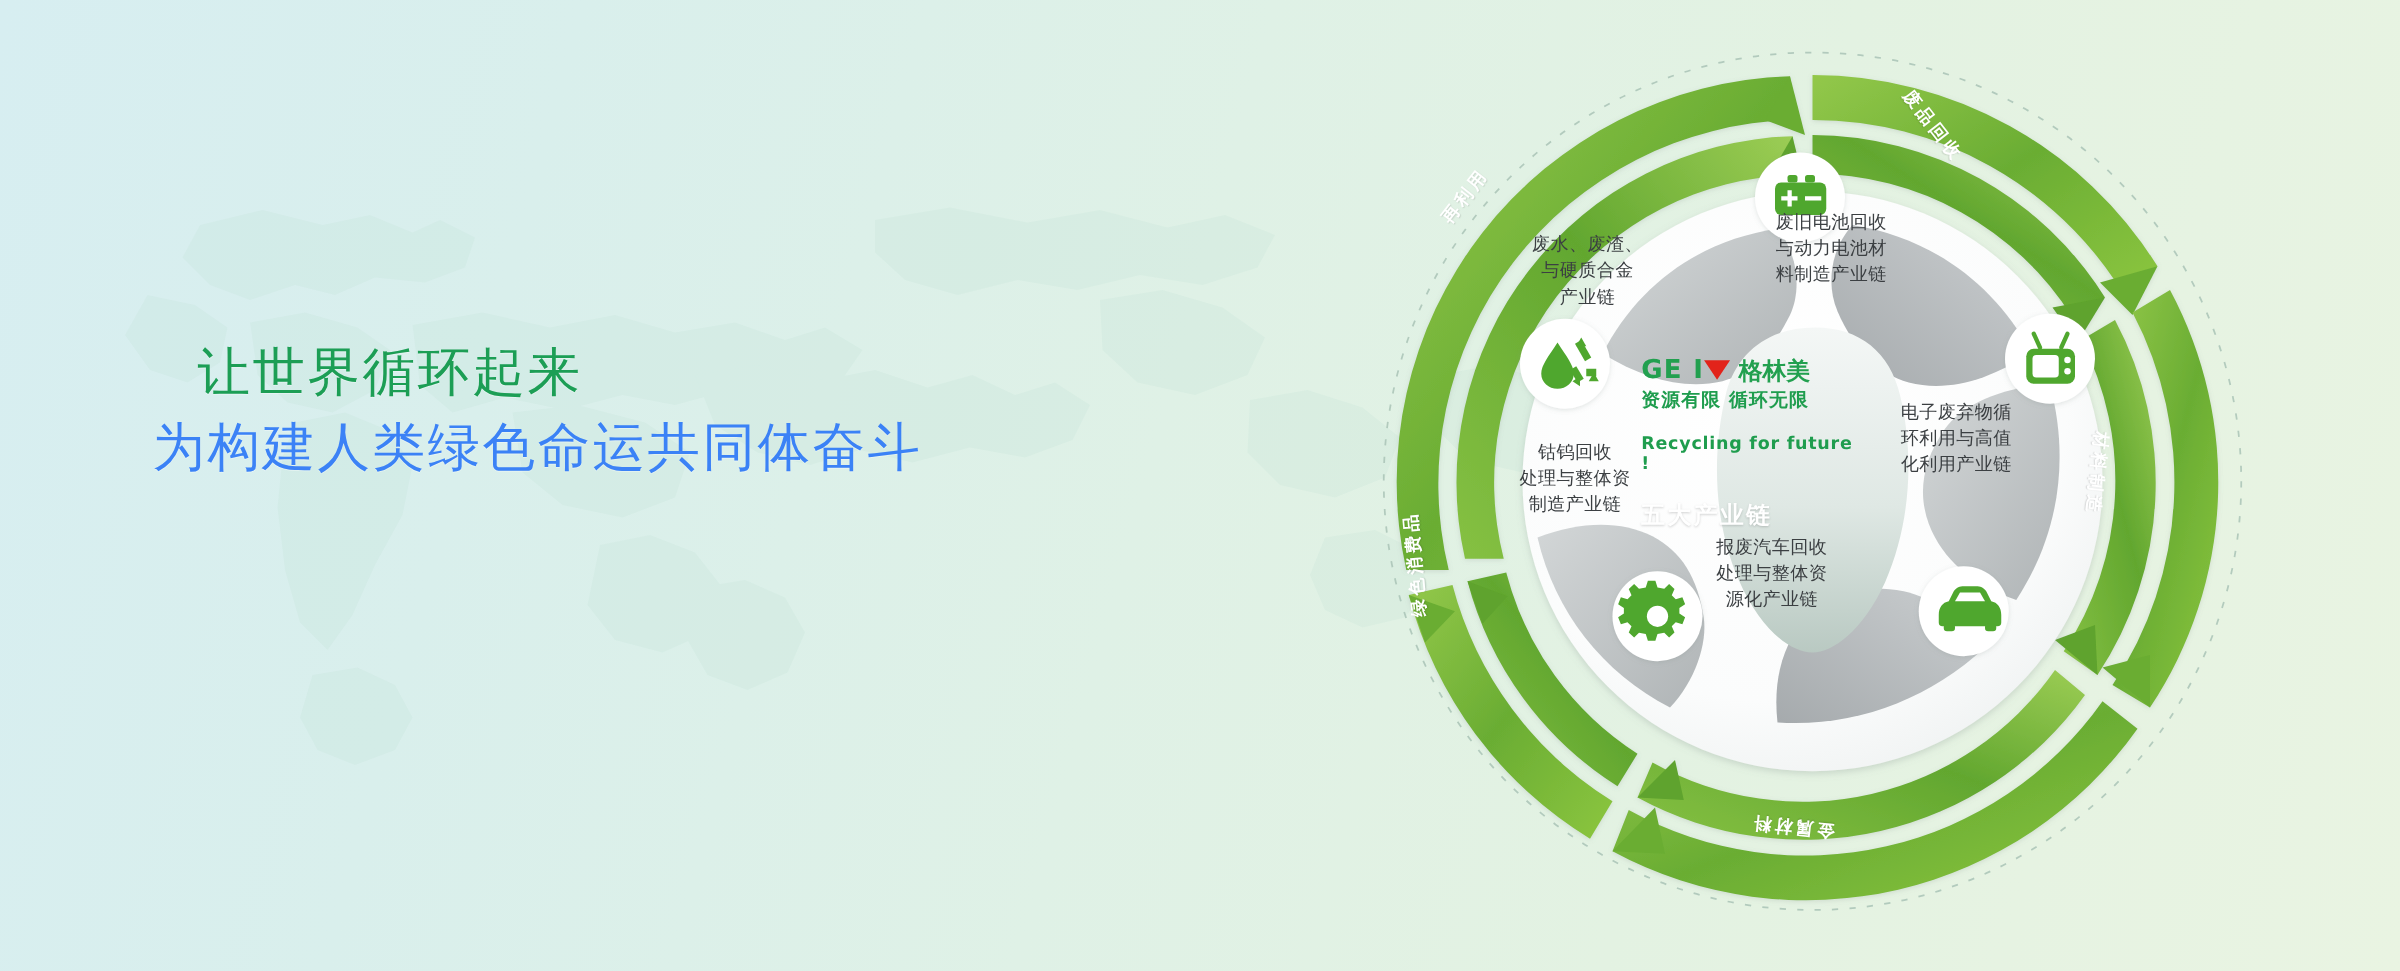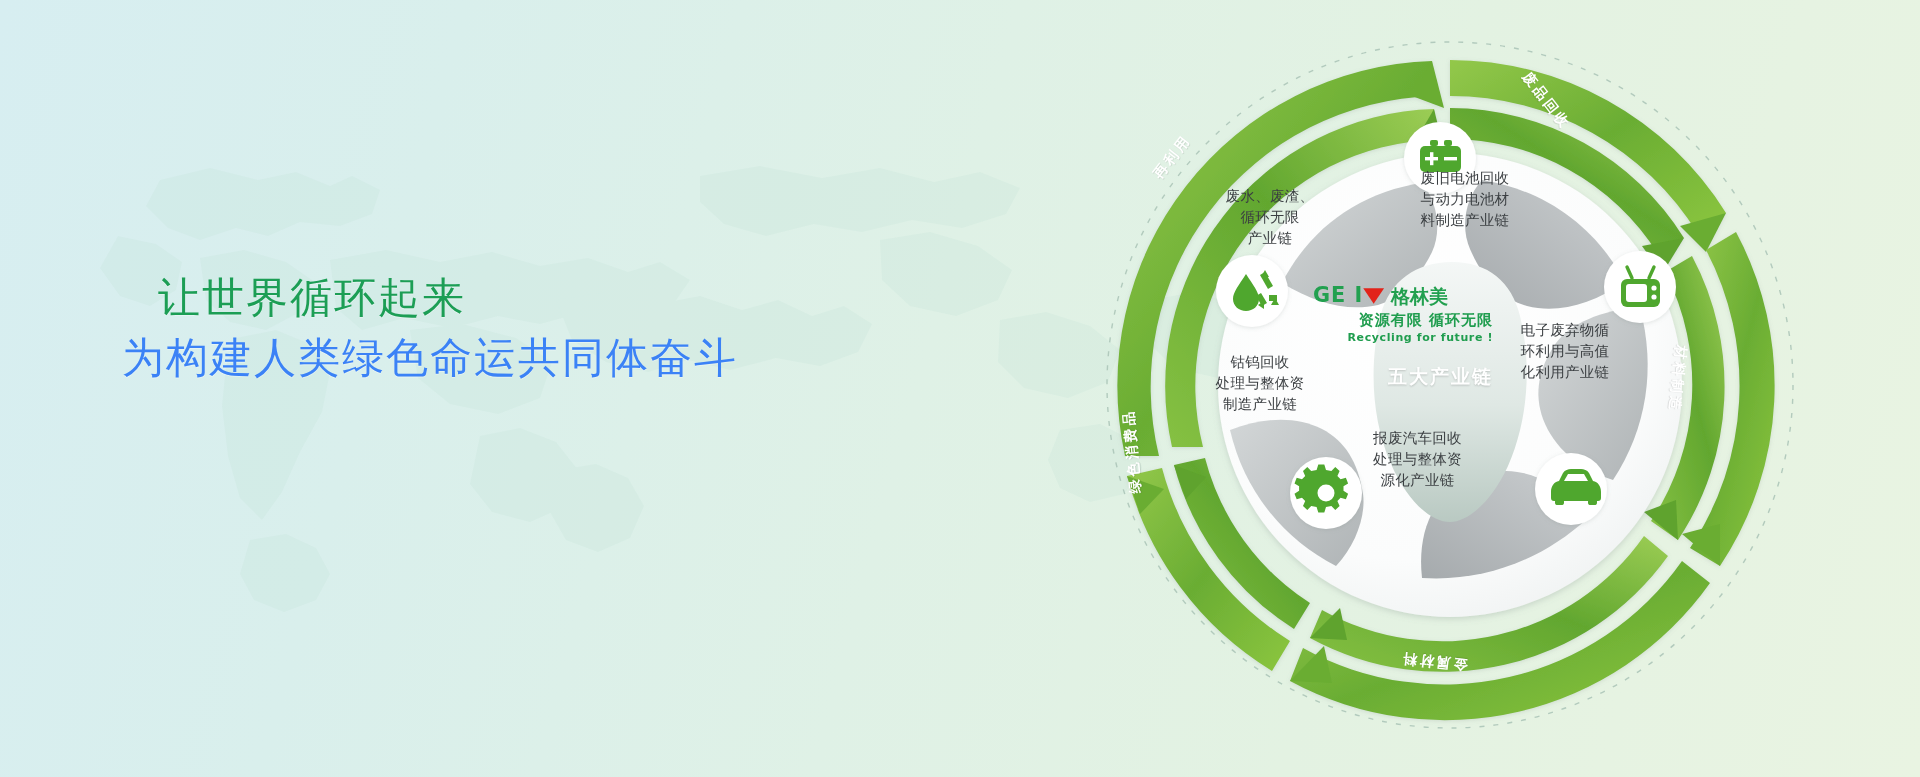--- a/index.html
+++ b/index.html
@@ -33,30 +33,30 @@
     text-align:center; font-family:"DejaVu Sans","Liberation Sans",sans-serif;
     font-weight:400; letter-spacing:.3px; white-space:pre-line;
   }
   #lbl-battery { left:1385px; top:168px; width:160px; }
   #lbl-water   { left:1195px; top:186px; width:150px; }
   #lbl-ewaste  { left:1485px; top:320px; width:160px; }
   #lbl-cobalt  { left:1185px; top:352px; width:150px; }
   #lbl-car     { left:1335px; top:428px; width:165px; }
 
   .center-block{
-    position:absolute; left:1313px; top:283px; width:180px; text-align:right;
+    position:absolute; left:1313px; top:283px; width:180px; text-align:left;
   }
   .gem-wordmark{ display:block; height:26px; margin:0 auto 2px; }
   .gem-tag{
     display:block; font-size:15px; color:#1f9d4e; font-weight:700;
     letter-spacing:1px; font-family:"DejaVu Sans","Liberation Sans",sans-serif;
   }
   .gem-en{
-    display:block; font-size:11px; color:#1f9d4e; font-weight:700;
-    letter-spacing:.6px; margin-top:1px;
+    display:block; font-size:14px; color:#1f9d4e; font-weight:700;
+    letter-spacing:.6px; margin-top:17px;
     font-family:"DejaVu Sans","Liberation Sans",sans-serif;
   }
   .gem-five{
     display:block; margin-top:20px; font-size:19px; color:#ffffff; font-weight:700;
     letter-spacing:2px; font-family:"DejaVu Sans","Liberation Sans",sans-serif;
     text-shadow:0 1px 2px rgba(0,0,0,.18);
   }
 
   
   .ring-label{
@@ -227,21 +227,21 @@
       <path d="M245 272 L253 286 L248 289 L240 275 Z"></path>
       <path d="M255 298 L251 305 L259 305 Z"></path>
       <path d="M257 301 L249 301 L249 295 L257 295 Z"></path>
       <path d="M238 305 L244 309 L244 301 Z"></path>
       <path d="M242 306 L236 296 L241 293 L247 303 Z"></path>
     </g>
   </g>
 </svg>
 
 <div class="seg-label" id="lbl-water">废水、废渣、
-循环无限
+与硬质合金
 产业链</div>
 <div class="seg-label" id="lbl-battery">废旧电池回收
 与动力电池材
 料制造产业链</div>
 <div class="seg-label" id="lbl-ewaste">电子废弃物循
 环利用与高值
 化利用产业链</div>
 <div class="seg-label" id="lbl-cobalt">钴钨回收
 处理与整体资
 制造产业链</div>

